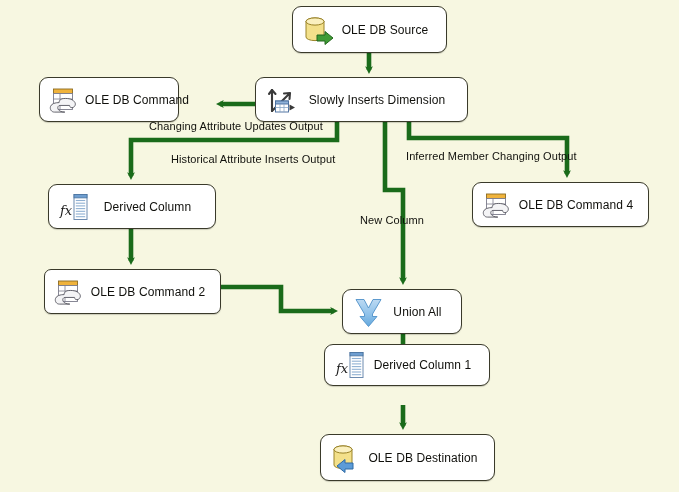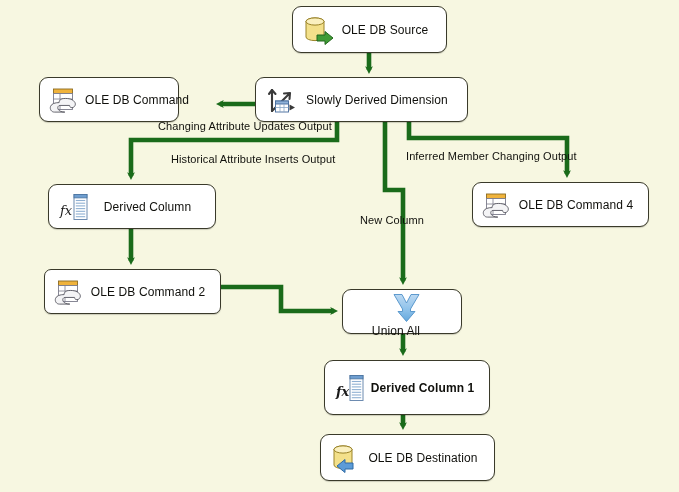--- a/index.html
+++ b/index.html
@@ -151,21 +151,21 @@
     </span>
     <span class="nlabel">OLE DB Command</span>
   </div>
 
   <div class="node" style="left:255px;top:77px;width:213px;height:45px;">
     <span class="ico">
       <svg width="34" height="34" viewBox="0 0 34 34">
           <use href="#g-scd" transform="translate(1,1)"></use>
         </svg>
     </span>
-    <span class="nlabel">Slowly Derived Dimension</span>
+    <span class="nlabel">Slowly Inserts Dimension</span>
   </div>
 
   <div class="node" style="left:48px;top:184px;width:168px;height:45px;">
     <span class="ico">
       <svg width="34" height="34" viewBox="0 0 34 34">
           <use href="#g-fx" transform="translate(1,1)"></use>
         </svg>
     </span>
     <span class="nlabel">Derived Column</span>
   </div>
@@ -181,45 +181,45 @@
 
   <div class="node" style="left:44px;top:269px;width:177px;height:45px;border-radius:7px;">
     <span class="ico">
       <svg width="34" height="34" viewBox="0 0 34 34">
           <use href="#g-table-scroll" transform="translate(2,1)"></use>
         </svg>
     </span>
     <span class="nlabel">OLE DB Command 2</span>
   </div>
 
-  <div class="node" style="left:342px;top:289px;width:120px;height:45px;flex-direction:column;">
+  <div class="node" style="left:342px;top:289px;width:120px;height:45px;">
     <span class="ico">
       <svg width="34" height="34" viewBox="0 0 34 34">
           <use href="#g-union" transform="translate(1,1)"></use>
         </svg>
     </span>
     <span class="nlabel">Union All</span>
   </div>
 
-  <div class="node" style="left:324px;top:360px;width:166px;height:55px;font-weight:bold;">
+  <div class="node" style="left:324px;top:344px;width:166px;height:42px;">
     <span class="ico">
       <svg width="34" height="34" viewBox="0 0 34 34">
           <use href="#g-fx" transform="translate(1,1)"></use>
         </svg>
     </span>
     <span class="nlabel">Derived Column 1</span>
   </div>
 
   <div class="node" style="left:320px;top:434px;width:175px;height:47px;">
     <span class="ico">
       <svg width="34" height="34" viewBox="0 0 34 34">
           <use href="#g-db-blue" transform="translate(1,2)"></use>
         </svg>
     </span>
     <span class="nlabel">OLE DB Destination</span>
   </div>
 
-  <div class="edge-label" style="left:158px;top:120px;">Changing Attribute Updates Output</div>
+  <div class="edge-label" style="left:149px;top:120px;">Changing Attribute Updates Output</div>
   <div class="edge-label" style="left:171px;top:153px;">Historical Attribute Inserts Output</div>
   <div class="edge-label" style="left:406px;top:150px;">Inferred Member Changing Output</div>
   <div class="edge-label" style="left:360px;top:214px;">New Column</div>
 
 </div>
 
 </body></html>

